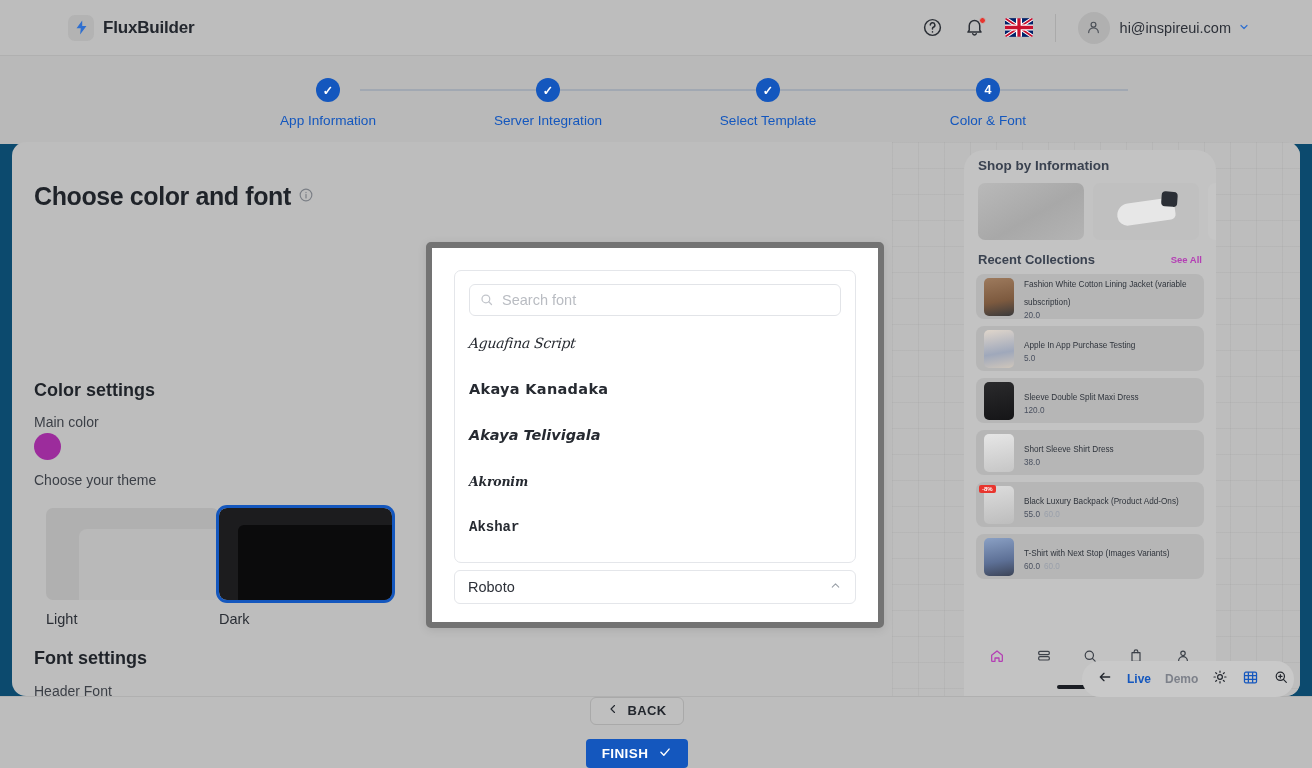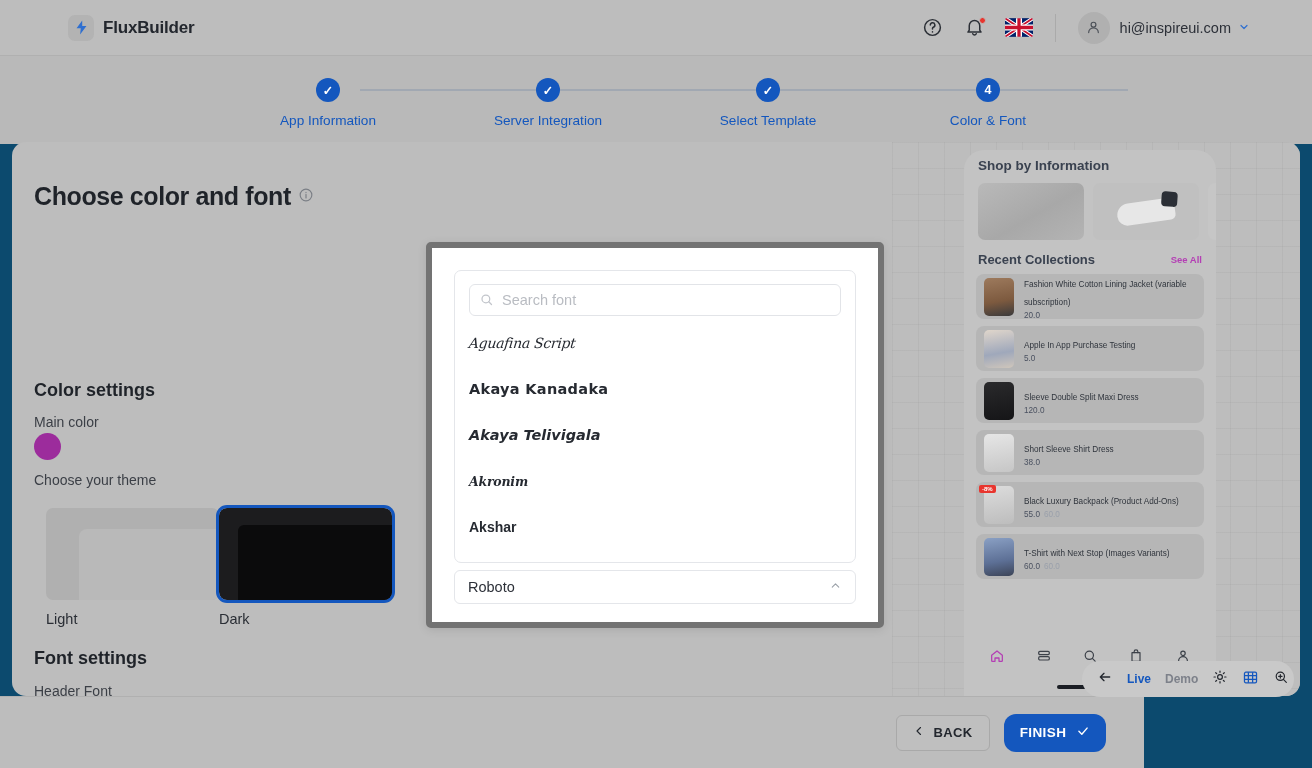--- a/index.html
+++ b/index.html
@@ -149,31 +149,31 @@
     background:#c9c9c9; border-radius:19px;
     display:flex; align-items:center; gap:14px; padding:0 15px;
     z-index:30;
   }
   .fb-text { font-size:12px; font-weight:700; }
   .fb-live { color:#1457be; }
   .fb-demo { color:#7d818a; }
 
   
   .footer {
-    position:absolute; left:0; bottom:0; width:1144px; height:72px;
+    position:absolute; left:0; bottom:0; width:1312px; height:72px;
     background:#bdbdbd; border-top:1px solid #b0b0b0;
-    display:flex; align-items:center; justify-content:flex-end; gap:14px; padding-right:38px;
+    display:flex; align-items:center; justify-content:flex-end; gap:14px; padding-right:38px;flex-direction:column;
   }
   .btn-back {
     height:36px; min-width:94px; border:1px solid #a9a9a9; border-radius:6px;
     background:#bfbfbf; color:#23272e; font-size:13px; font-weight:700; letter-spacing:.4px;
     display:flex;align-items:center;justify-content:center;gap:8px; cursor:pointer;
   }
   .btn-finish {
-    height:38px; min-width:102px; border-radius:12px;
+    height:38px; min-width:102px; border-radius:4px;
     background:#1457be; color:#fff; font-size:13.5px; font-weight:700; letter-spacing:.4px;
     display:flex;align-items:center;justify-content:center;gap:10px; cursor:pointer;
     border:none;
   }
 
   
   .hl {
     position:absolute; left:426px; top:242px; width:458px; height:386px;
     border:6px solid #737373; border-radius:5px; background:#fff;
     z-index:40;
@@ -191,21 +191,21 @@
     font-family:"Liberation Sans", sans-serif; outline:none; background:#fff;
   }
   .search-input::placeholder { color:#b9bcc2; }
   .search-ic { position:absolute; left:10px; top:8px; color:#c2c5cb; }
 
   .font-opt { height:46px; display:flex; align-items:center; font-size:15px; color:#262a31; cursor:pointer;}
   .f-aguafina { font-family:"DejaVu Serif", serif; font-style:italic; font-size:14px; letter-spacing:-.3px; transform:skewX(-6deg);}
   .f-akaya { font-family:"DejaVu Sans", sans-serif; font-weight:700; font-size:14.5px; letter-spacing:.3px;}
   .f-akayat { font-family:"DejaVu Sans", sans-serif; font-weight:700; font-style:italic; font-size:14.5px;}
   .f-akronim { font-family:"DejaVu Serif", serif; font-weight:700; font-style:italic; font-size:12.5px; letter-spacing:-.2px;}
-  .f-akshar { font-family:Liberation Sans, sans-serif; font-weight:700; font-size:14px;}
+  .f-akshar { font-family:Liberation Mono, monospace; font-weight:700; font-size:14px;}
 
   .dd-selected {
     position:absolute; left:22px; right:22px; top:322px; height:34px;
     border:1px solid #e4e6ea; border-radius:6px; background:#fff;
     display:flex; align-items:center; padding:0 13px;
     font-size:14.5px; color:#2c3038;
   }
   .dd-selected .chev { margin-left:auto; color:#9aa0a8; }
 </style>
 </head>

